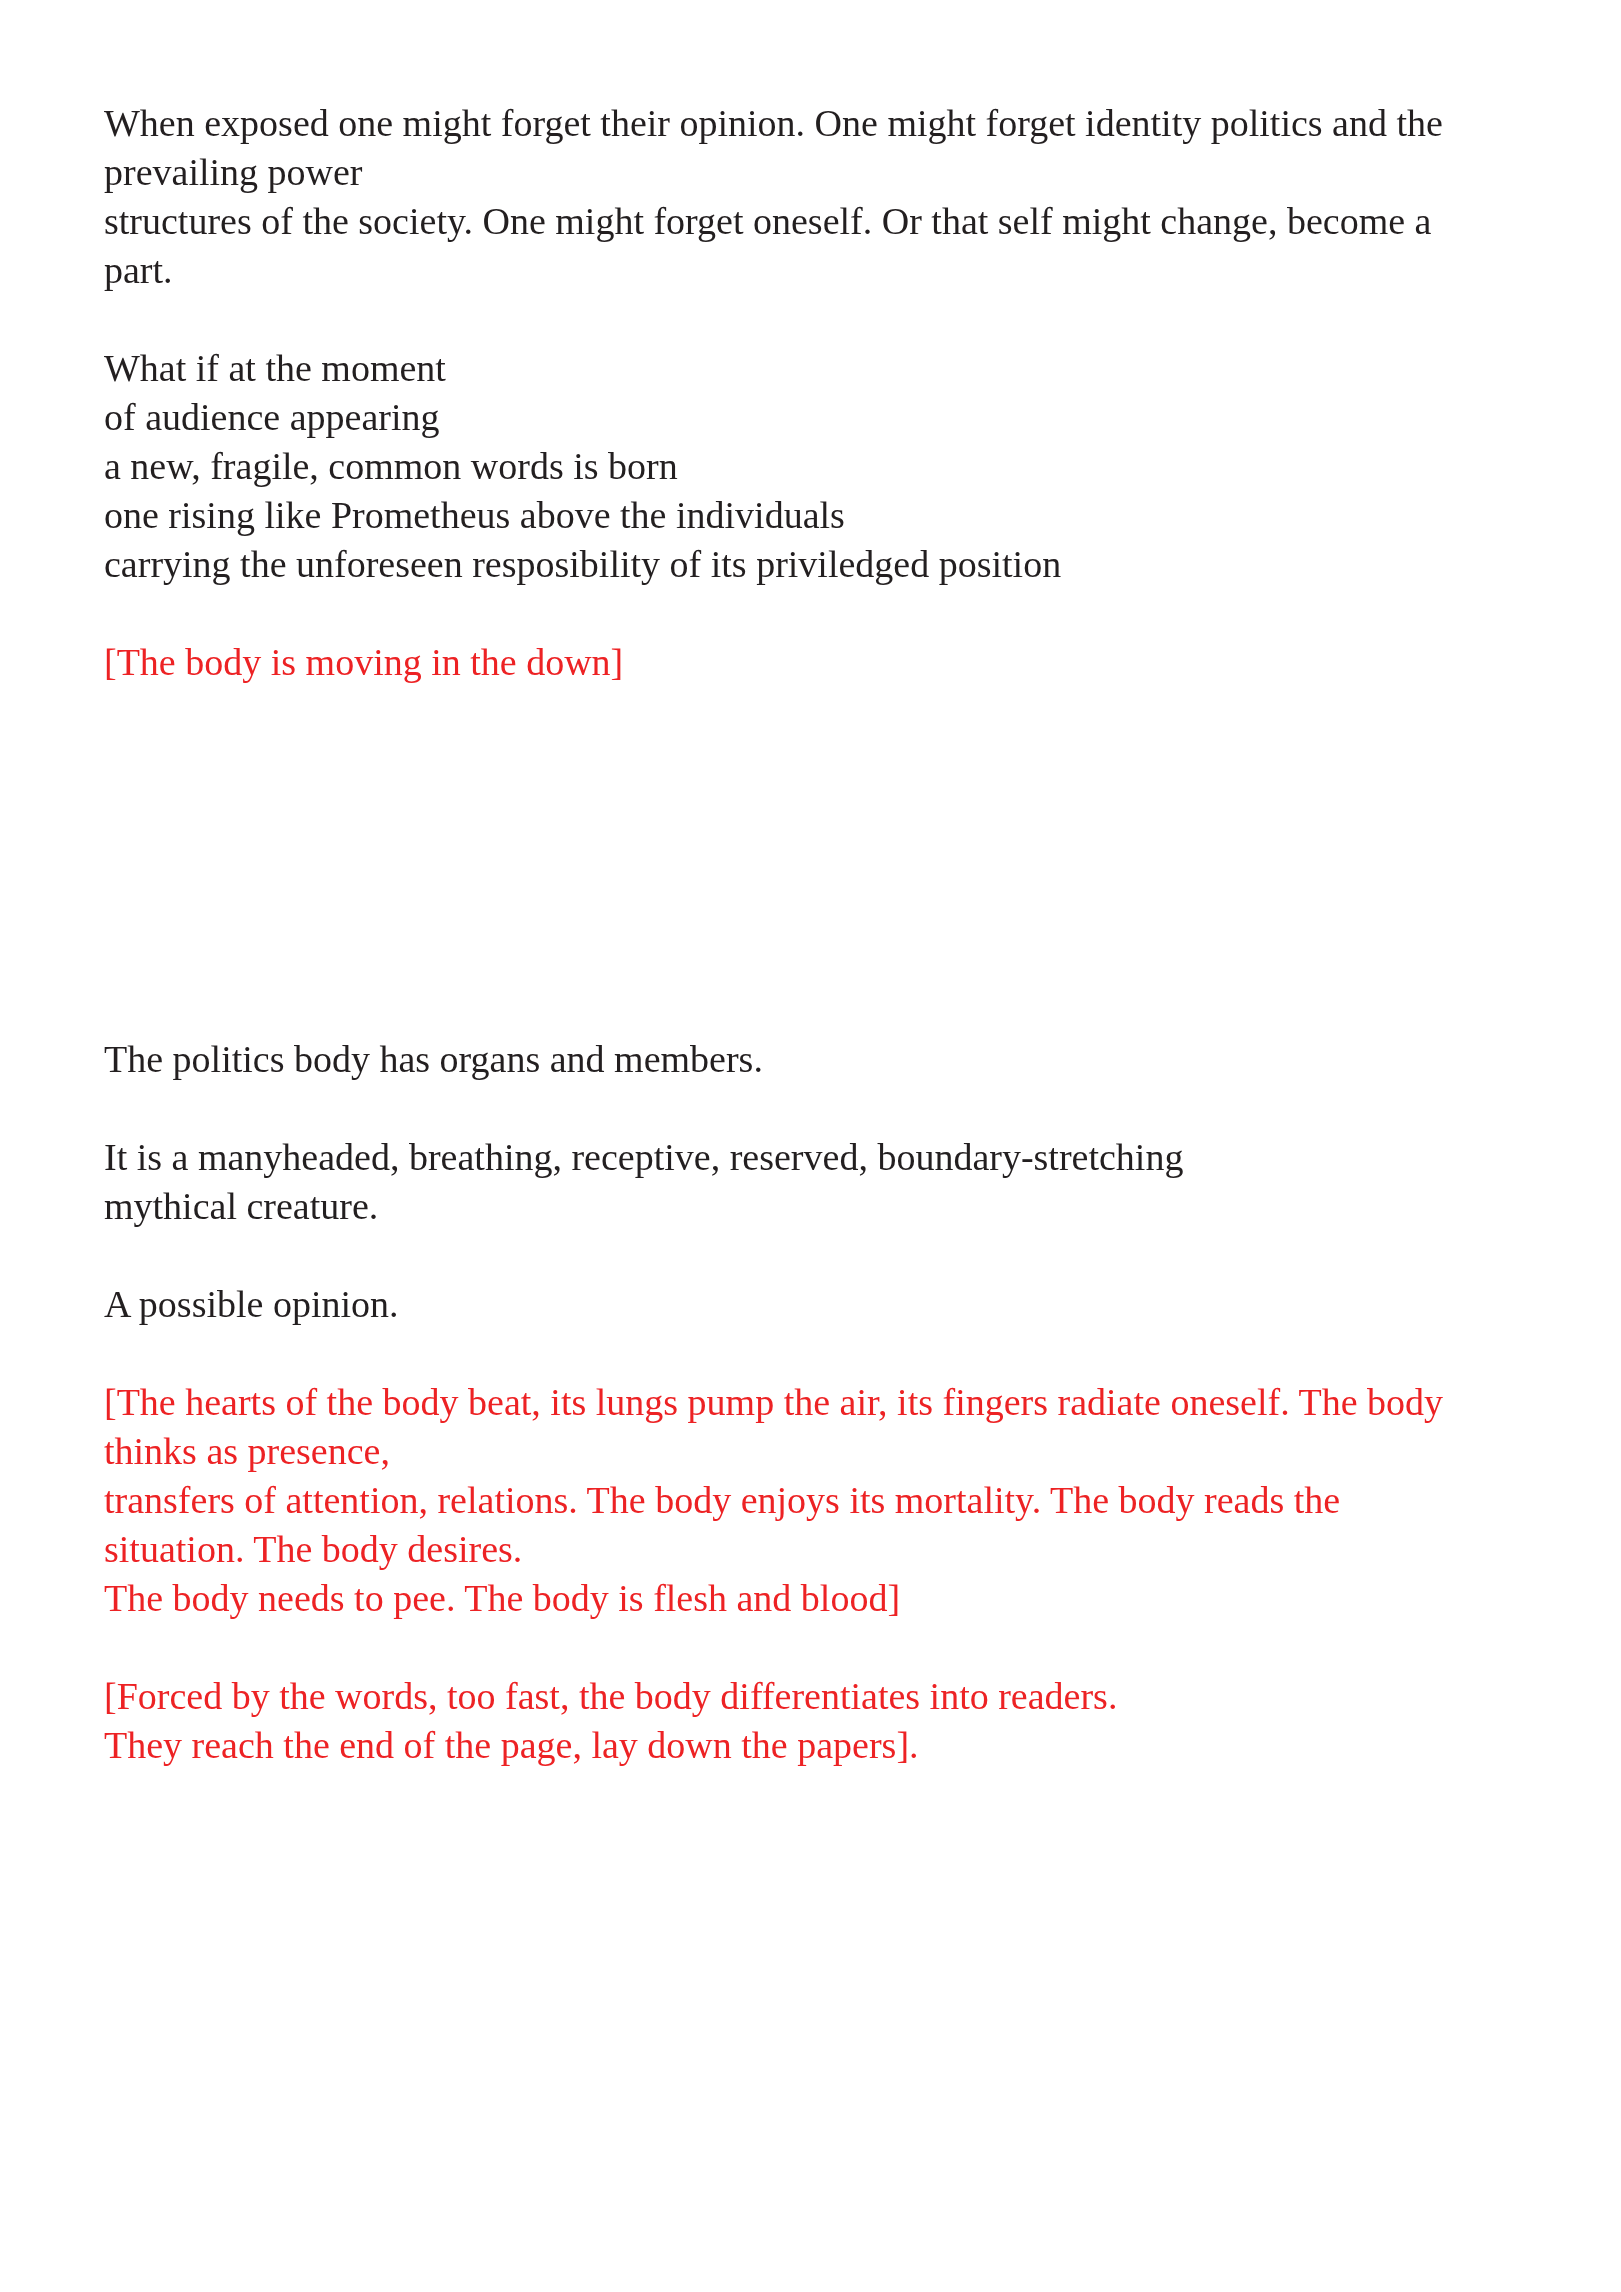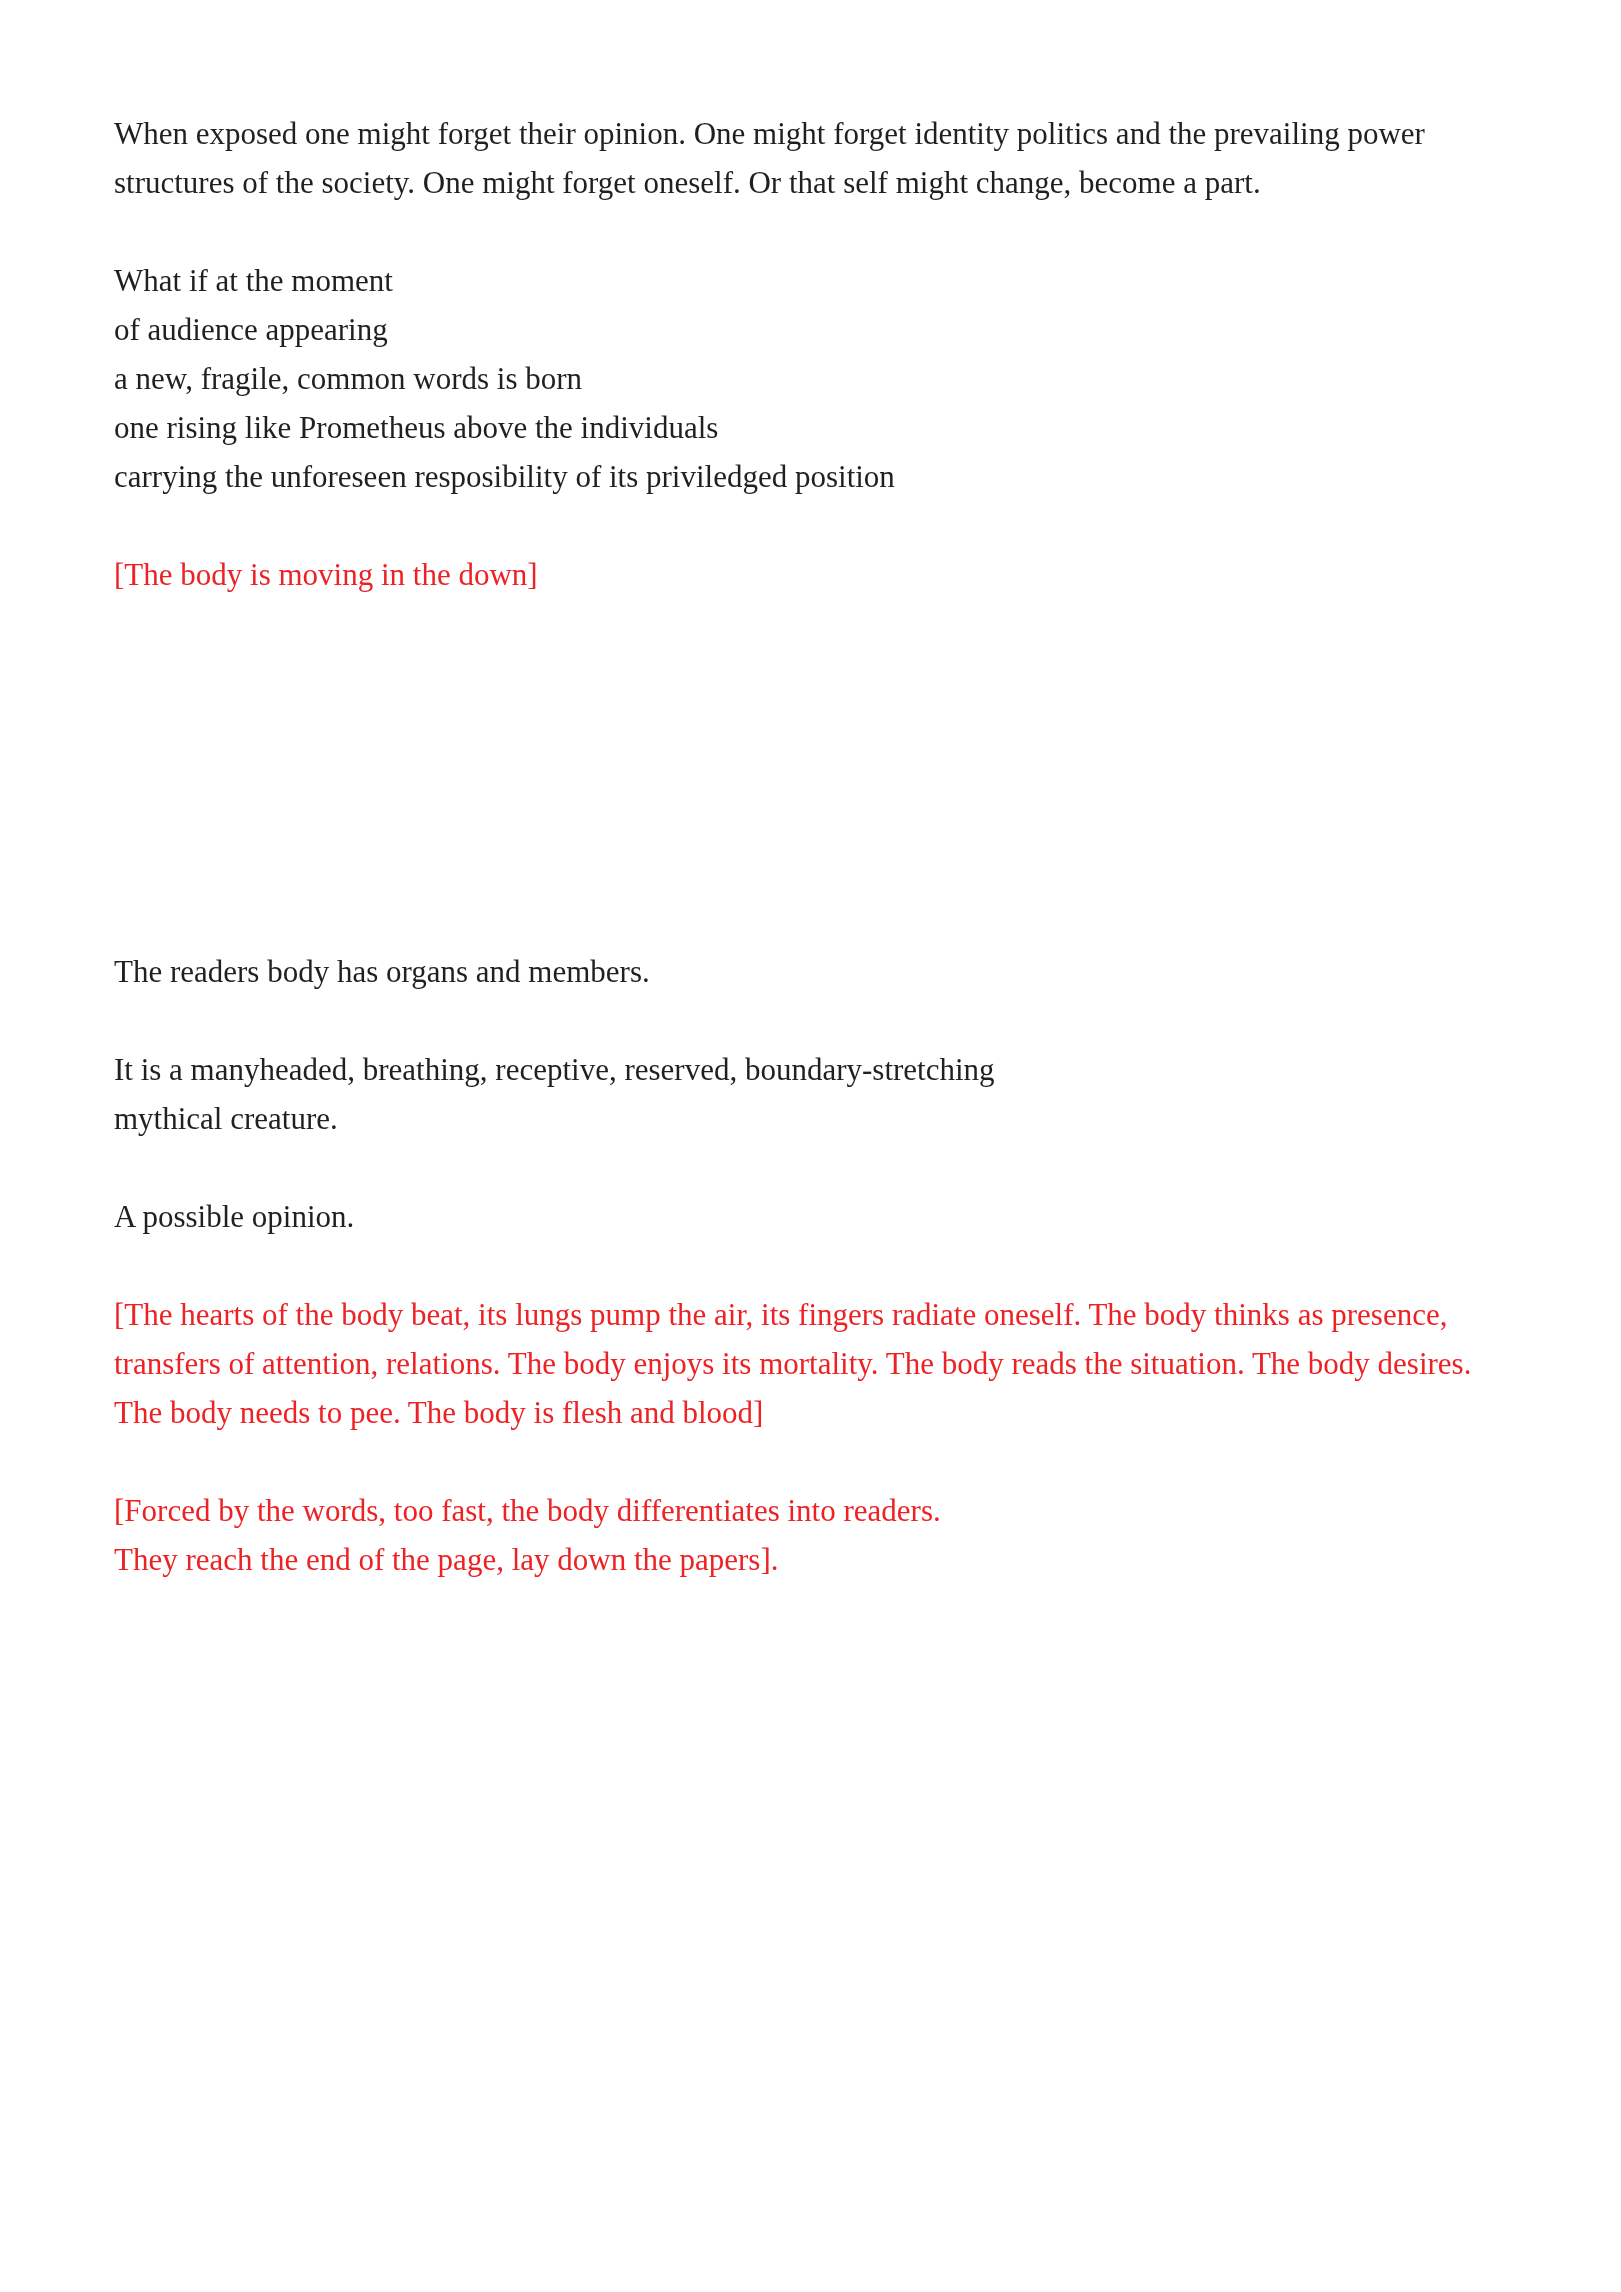--- a/index.html
+++ b/index.html
@@ -12,25 +12,25 @@
     width: 1621px;
     height: 2293px;
     background: #ffffff;
     overflow: hidden;
     font-family: "Liberation Serif", "DejaVu Serif", serif;
   }
   .content {
     padding: 93px 127px 0 98px;
   }
   .para {
-    font-size: 31px;
+    font-size: 38px;
     line-height: 49px;
     color: #231f20;
     white-space: pre-line;
-    margin: 16px;
+    margin: 6px;
   }
   .para.red {
     color: var(--accent, #ed2224);
   }
   .gap-small   { margin-top: 49px; }
   .gap-large-1 { margin-top: 348px; }
   .gap-large-2 { margin-top: 343px; }
 </style>
 </head>
 <body style="background: rgb(255, 255, 255);">
@@ -42,21 +42,21 @@
 structures of the society. One might forget oneself.  Or that self might change, become a part.</p>
 
     <p class="para gap-small">What if at the moment
 of audience appearing
 a new, fragile, common words is born
 one rising like Prometheus above the individuals
 carrying the unforeseen resposibility of its priviledged position</p>
 
     <p class="para red gap-small">[The body is moving in the down]</p>
 
-    <p class="para gap-large-1">The readers body has organs and members.</p>
+    <p class="para gap-large-1">The politics body has organs and members.</p>
 
     <p class="para gap-small">It is a manyheaded, breathing, receptive, reserved, boundary-stretching
 mythical creature.</p>
 
     <p class="para gap-small">A possible opinion.</p>
 
     <p class="para red gap-small">[The hearts of the body beat, its lungs pump the air, its fingers radiate oneself. The body thinks as presence,
 transfers of attention, relations. The body enjoys its mortality. The body reads the situation. The body desires.
 The body needs to pee. The body is flesh and blood]</p>
 

